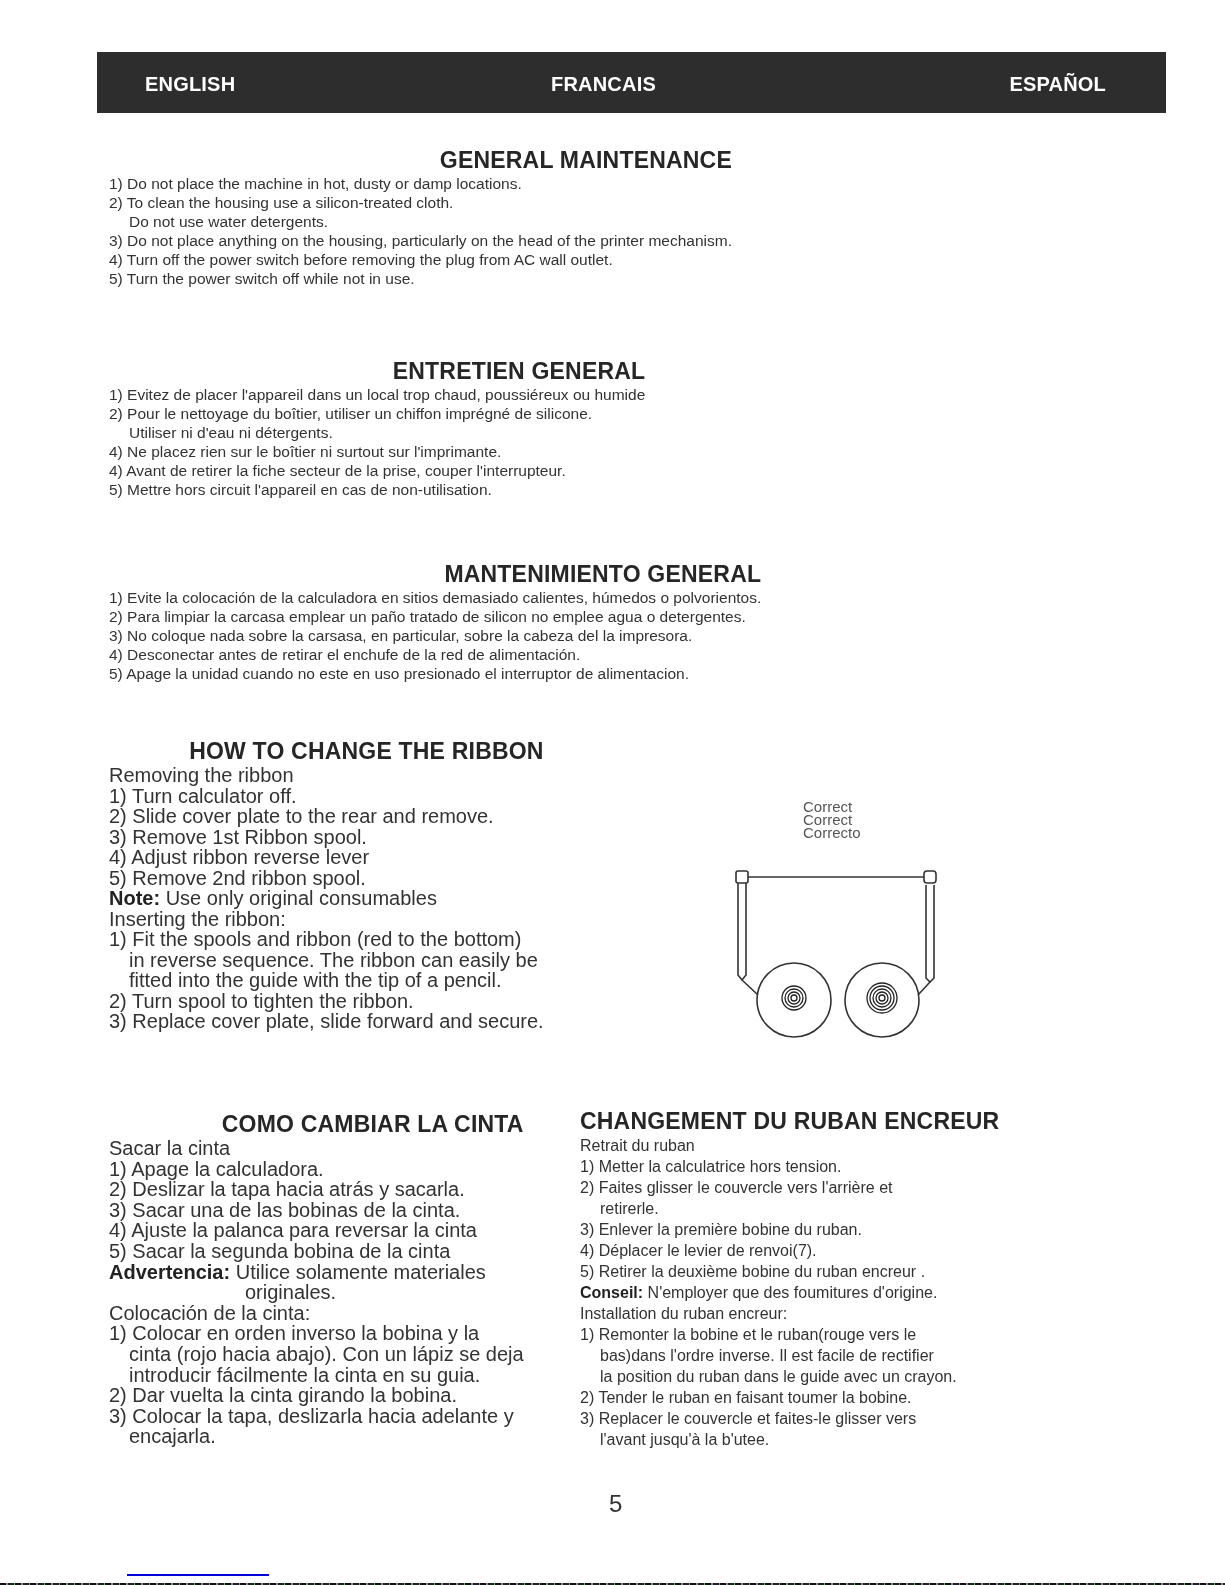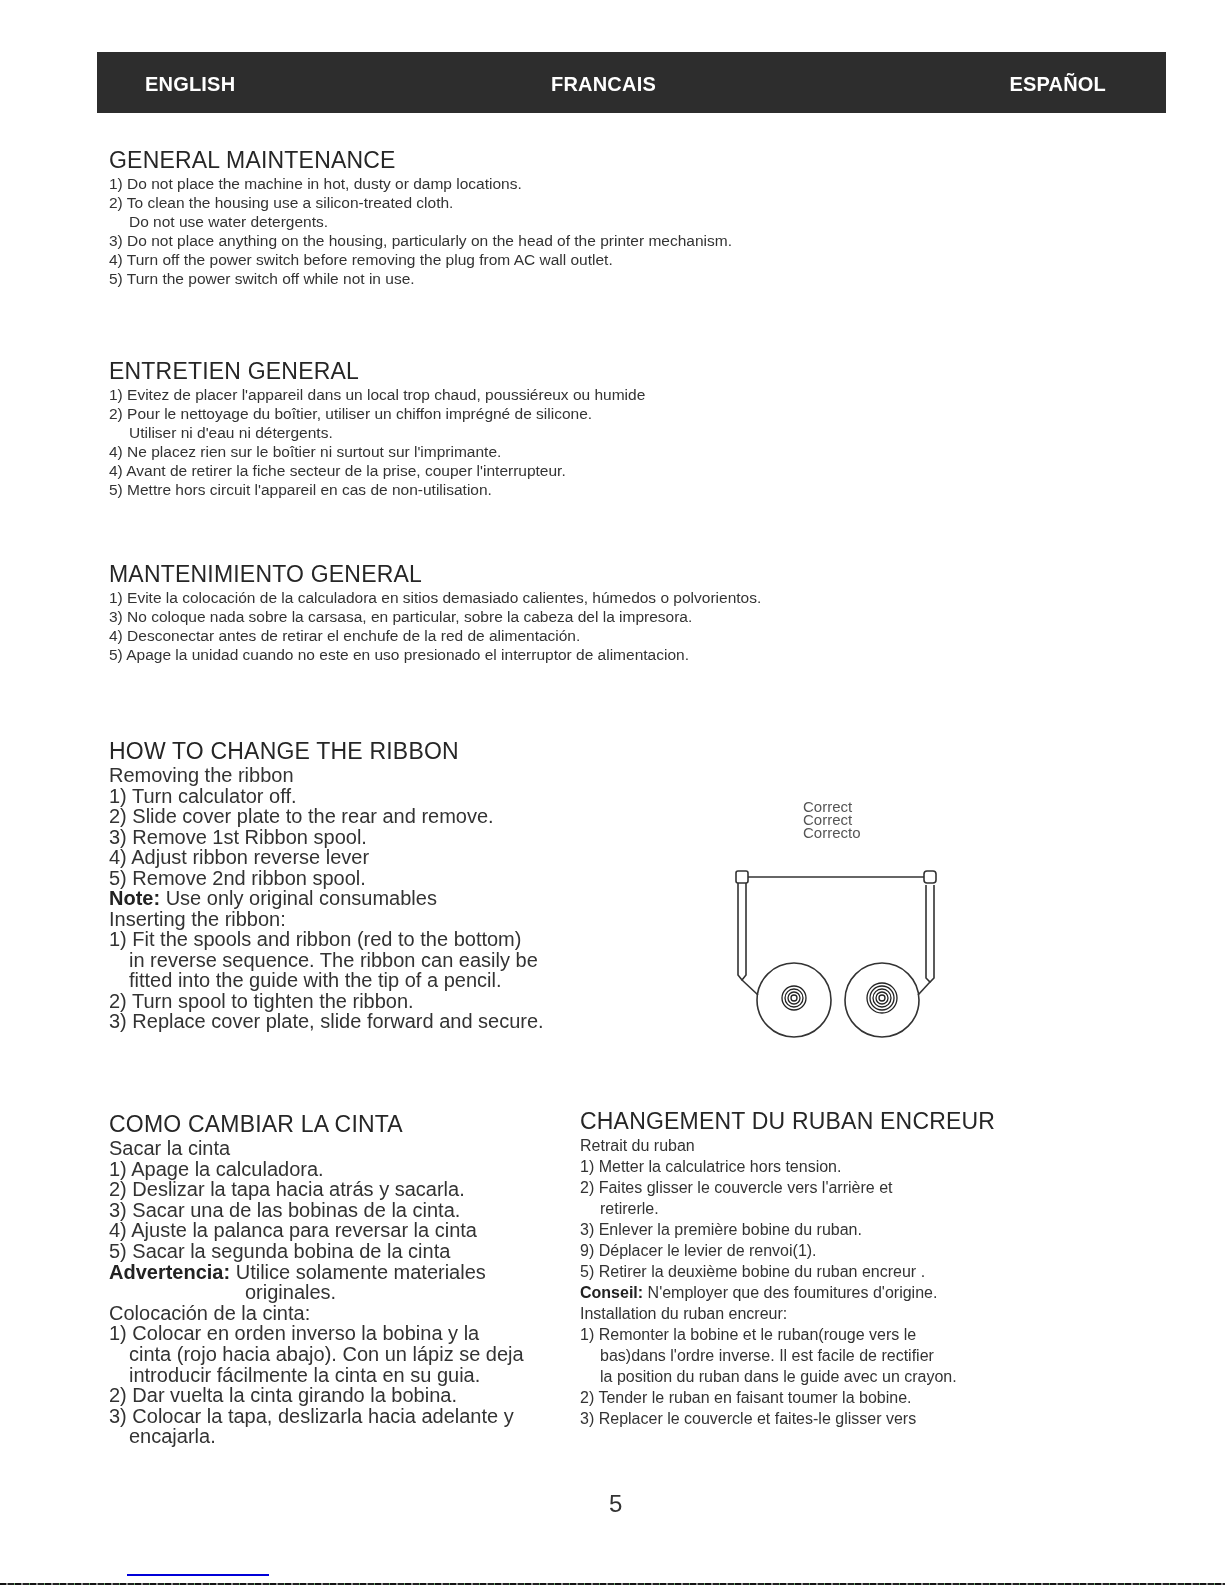--- a/index.html
+++ b/index.html
@@ -15,22 +15,23 @@
   .header-bar span {
     position: absolute; top: 21px; color: #ffffff; font-weight: bold; font-size: 20px;
     letter-spacing: 0.2px;
   }
   .lang-en { left: 48px; }
   .lang-fr { left: 454px; }
   .lang-es { right: 60px; }
 
   .section { position: absolute; }
   .section h2 {
-    margin: 0; font-size: 23px; font-weight: normal; color: #262626; letter-spacing: 0.2px;
+    margin: 0; font-size: 23px; font-weight: bold; color: #262626; letter-spacing: 0.2px;
     line-height: 28px;
+    text-align: right;
   }
   .line { font-size: 15.5px; line-height: 19px; white-space: nowrap; color: #333; }
   .indent { padding-left: 20px; }
   .indent2 { padding-left: 136px; }
   .bold { font-weight: bold; color: #222; }
 
   #sec-en-maint { left: 109px; top: 146px; }
   #sec-fr-maint { left: 109px; top: 357px; }
   #sec-es-maint { left: 109px; top: 560px; }
   #sec-en-ribbon { left: 109px; top: 737px; }
@@ -81,20 +82,21 @@
   <div class="line">2) Pour le nettoyage du boîtier, utiliser un chiffon imprégné de silicone.</div>
   <div class="line indent">Utiliser ni d'eau ni détergents.</div>
   <div class="line">4) Ne placez rien sur le boîtier ni surtout sur l'imprimante.</div>
   <div class="line">4) Avant de retirer la fiche secteur de la prise, couper l'interrupteur.</div>
   <div class="line">5) Mettre hors circuit l'appareil en cas de non-utilisation.</div>
 </div>
 
 <div class="section" id="sec-es-maint">
   <h2>MANTENIMIENTO GENERAL</h2>
   <div class="line">1) Evite la colocación de la calculadora en sitios demasiado calientes, húmedos o polvorientos.</div>
+  <div class="line">2) Para limpiar la carcasa emplear un paño tratado de silicon no emplee agua o detergentes.</div>
   <div class="line">3) No coloque  nada sobre la carsasa, en particular, sobre la cabeza del la impresora.</div>
   <div class="line">4) Desconectar antes de retirar el enchufe de la red de alimentación.</div>
   <div class="line">5) Apage la unidad cuando no este en uso presionado el interruptor de alimentacion.</div>
 </div>
 
 <div class="section" id="sec-en-ribbon">
   <h2>HOW TO CHANGE THE RIBBON</h2>
   <div class="line">Removing the ribbon</div>
   <div class="line">1) Turn calculator off.</div>
   <div class="line">2) Slide cover plate to the rear and remove.</div>
@@ -162,27 +164,28 @@
   <div class="line indent">encajarla.</div>
 </div>
 
 <div class="section" id="sec-fr-ribbon">
   <h2>CHANGEMENT DU RUBAN ENCREUR</h2>
   <div class="line">Retrait du ruban</div>
   <div class="line">1) Metter la calculatrice hors tension.</div>
   <div class="line">2) Faites glisser le couvercle vers l'arrière et</div>
   <div class="line indent">retirerle.</div>
   <div class="line">3) Enlever la première bobine du ruban.</div>
-  <div class="line">9) Déplacer le levier de renvoi(1).</div>
+  <div class="line">4) Déplacer le levier de renvoi(7).</div>
   <div class="line">5) Retirer la deuxième bobine du ruban encreur .</div>
   <div class="line"><span class="bold">Conseil:</span><span> N'employer que des foumitures d'origine.</span></div>
   <div class="line">Installation du ruban encreur:</div>
   <div class="line">1) Remonter la bobine et le ruban(rouge vers le</div>
   <div class="line indent">bas)dans l'ordre inverse. Il est facile de rectifier</div>
   <div class="line indent">la position du ruban dans le guide avec un crayon.</div>
   <div class="line">2) Tender le ruban en faisant toumer la bobine.</div>
   <div class="line">3) Replacer le couvercle et faites-le glisser vers</div>
+  <div class="line indent">l'avant jusqu'à la b'utee.</div>
 </div>
 
 <div class="page-number">5</div>
 
 <div class="blue-rule"></div>
 <div class="bottom-rule"></div>
 
 </body></html>

